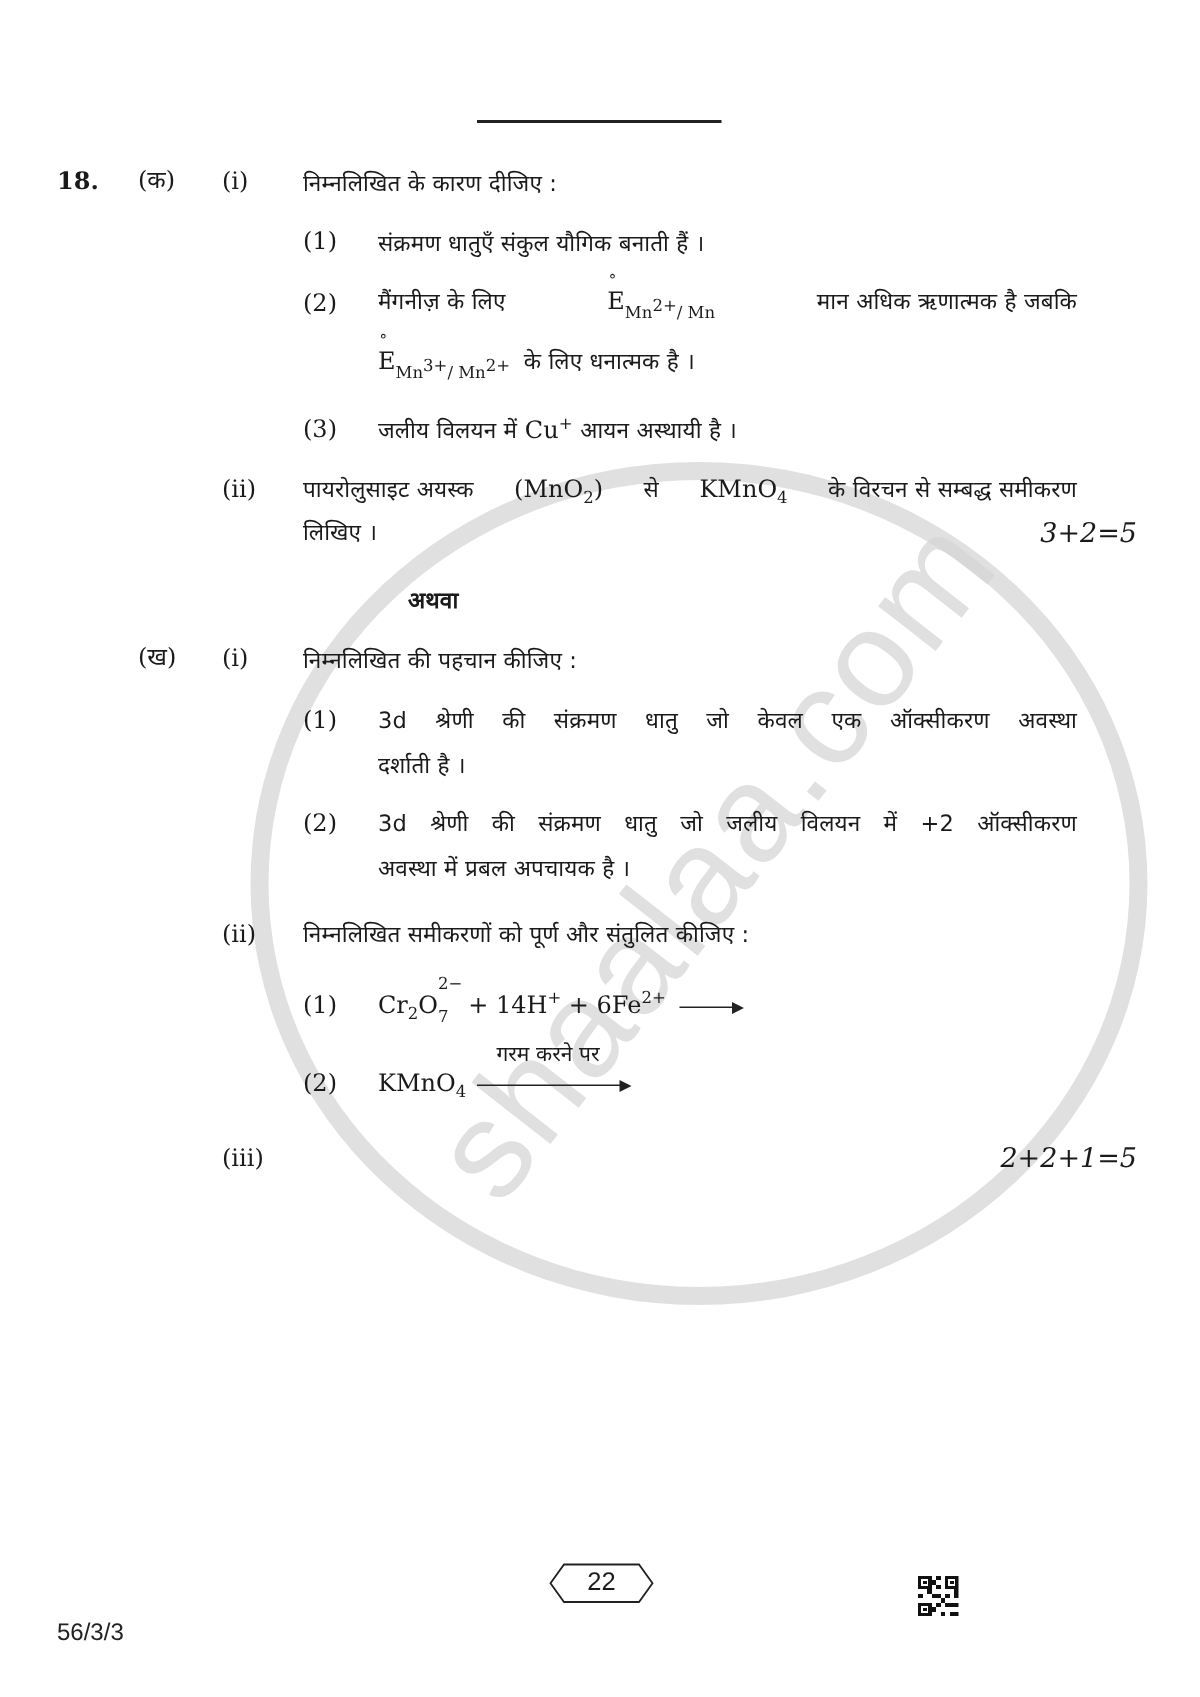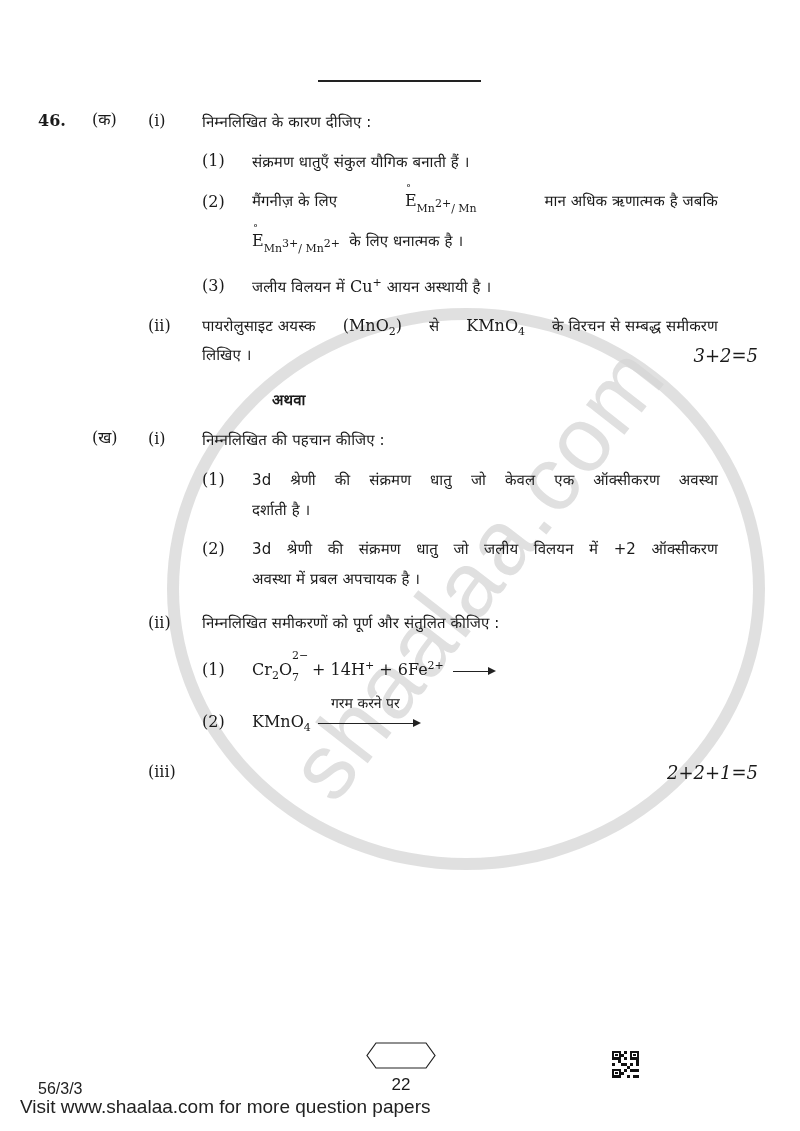--- a/index.html
+++ b/index.html
@@ -24,35 +24,35 @@
   .arrow .head { display: inline-block; width: 0; height: 0; border-top: 4px solid transparent; border-bottom: 4px solid transparent; border-left: 8px solid #222; vertical-align: middle; margin-left: -1px; }
   .arrow .label { position: absolute; left: 0; right: 8px; top: -20px; text-align: center; font-family: "DejaVu Sans", "Liberation Sans", sans-serif; font-size: 14px; }
   .watermark-circle { position: absolute; left: 167px; top: 308px; width: 598px; height: 562px;
        border: 12px solid #d6d6d6; border-radius: 50%; box-sizing: border-box; opacity: 0.75; pointer-events: none; }
   .watermark-text { position: absolute; left: 205px; top: 520px; font-family: "Liberation Sans", sans-serif;
        font-size: 92px; color: #d6d6d6; opacity: 0.75; transform: rotate(-52deg); transform-origin: 50% 50%;
        letter-spacing: 2px; pointer-events: none; white-space: nowrap; }
   .footer-code { font-family: "Liberation Sans", sans-serif; font-size: 16px; color: #222; }
   .pageno { position: absolute; left: 366px; top: 1042px; width: 70px; height: 27px; }
   .pageno svg { position: absolute; left: 0; top: 0; }
-  .pageno span { position: absolute; left: 0; width: 70px; top: 3px; text-align: center; font-family: "Liberation Sans", sans-serif; font-size: 17px; margin-top: 30px; }
+  .pageno span { position: absolute; left: 0; width: 70px; top: 3px; text-align: center; font-family: "Liberation Sans", sans-serif; font-size: 17px; }
   .qr { position: absolute; left: 612px; top: 1050px; width: 27px; height: 28px; }
   .visit { font-family: "Liberation Sans", sans-serif; font-size: 19px; color: #222; }
 </style>
 </head>
 <body>
 
 <div class="page">
 
   <div class="watermark-circle"></div>
   <div class="watermark-text">shaalaa.com</div>
 
   <div class="rule"></div>
 
-  <span class="abs txt qno" style="left:38px; top:111px;">46.</span>
+  <span class="abs txt qno" style="left:38px; top:111px;">18.</span>
   <span class="abs txt" style="left:92px; top:110px;">(क)</span>
   <span class="abs txt" style="left:148px; top:111px;">(i)</span>
   <span class="abs deva" style="left:202px; top:111px;">निम्नलिखित के कारण दीजिए :</span>
 
   <span class="abs txt" style="left:202px; top:151px;">(1)</span>
   <span class="abs deva" style="left:252px; top:151px;text-align:center;">संक्रमण धातुएँ संकुल यौगिक बनाती हैं ।</span>
 
   <span class="abs txt" style="left:202px; top:192px;">(2)</span>
   <div class="abs" style="left:252px; top:190px; width:466px; display:flex; justify-content:space-between; align-items:baseline;">
     <span class="deva">मैंगनीज़ के लिए</span>
@@ -149,14 +149,13 @@
         <rect x="8" y="3" width="1" height="2" fill="#111"></rect>
         <rect x="5" y="5" width="1" height="1" fill="#111"></rect>
       <rect x="4" y="6" width="1" height="1" fill="#111"></rect>
         <rect x="6" y="6" width="2" height="1" fill="#111"></rect>
         <rect x="3" y="7" width="1" height="1" fill="#111"></rect>
       <rect x="5" y="8" width="1" height="1" fill="#111"></rect>
         <rect x="7" y="8" width="2" height="1" fill="#111"></rect>
         <rect x="8" y="6" width="1" height="1" fill="#111"></rect>
     </svg>
   </div>
-  <span class="abs visit" style="left:20px; top:1096px;">Visit www.shaalaa.com for more question papers</span>
 </div>
 
 </body></html>

